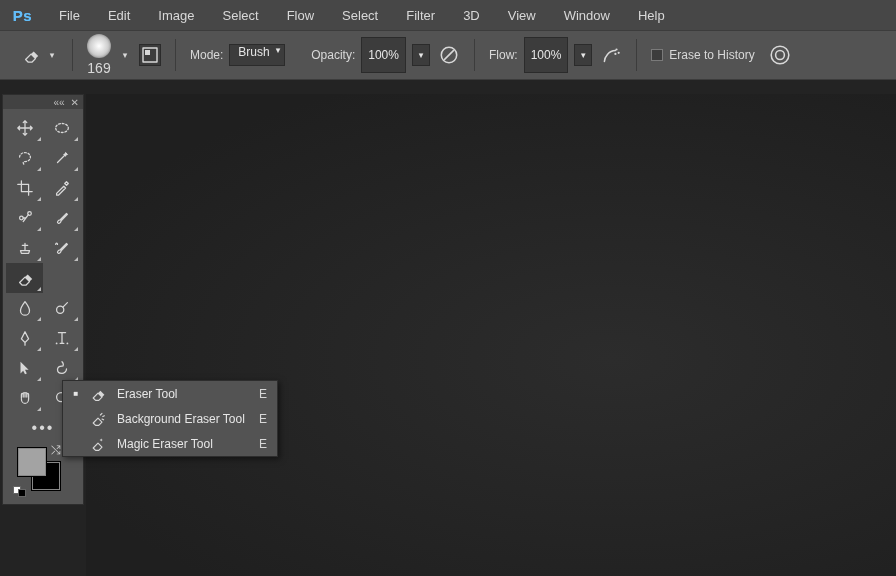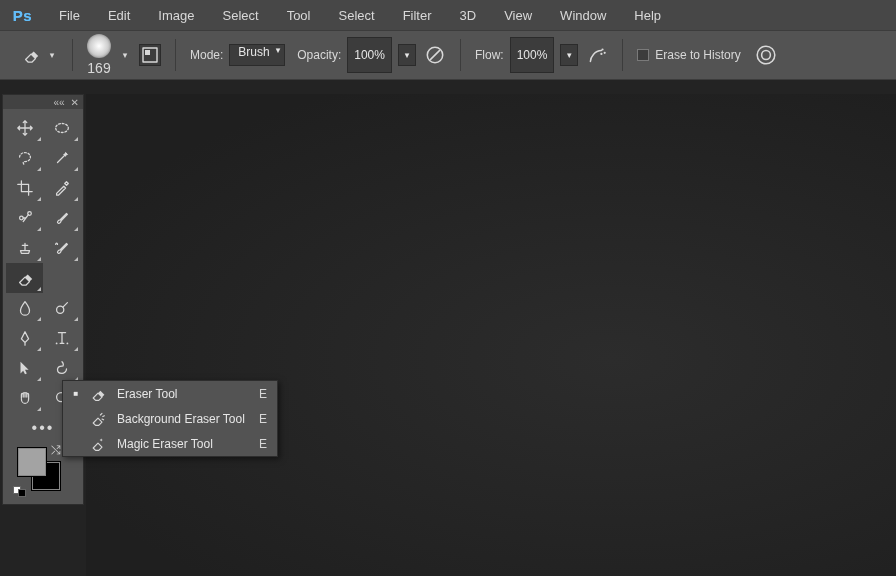--- a/index.html
+++ b/index.html
@@ -65,21 +65,21 @@
 <body>
 
 <div class="menubar">
   <div class="ps-logo">
       <span>Ps</span>
     </div>
   <div class="menu-item">File</div>
   <div class="menu-item">Edit</div>
   <div class="menu-item">Image</div>
   <div class="menu-item">Select</div>
-  <div class="menu-item">Tool</div>
+  <div class="menu-item">Flow</div>
   <div class="menu-item">Select</div>
   <div class="menu-item">Filter</div>
   <div class="menu-item">3D</div>
   <div class="menu-item">View</div>
   <div class="menu-item">Window</div>
   <div class="menu-item">Help</div>
 </div>
 
 <div class="optbar">
   <div class="opt-group">
@@ -107,21 +107,21 @@
   <div class="opt-sep"></div>
 
   <div class="opt-group">
     <span class="field-label">Mode:</span>
     <div class="select-box">
       <span>Brush</span>
       <span style="font-size:9px">▾</span>
     </div>
   </div>
 
-  <div class="opt-group" style="margin-left:4px">
+  <div class="opt-group" style="margin-left:18px">
     <span class="field-label">Opacity:</span>
     <div class="value-box">100%</div>
     <div class="small-drop">▾</div>
   </div>
   <div class="opt-icon">
     <svg viewBox="0 0 20 20">
         <circle class="ico" cx="10" cy="10" r="7"></circle>
         <path class="ico" d="M6 14l8-8"></path>
       </svg>
   </div>

